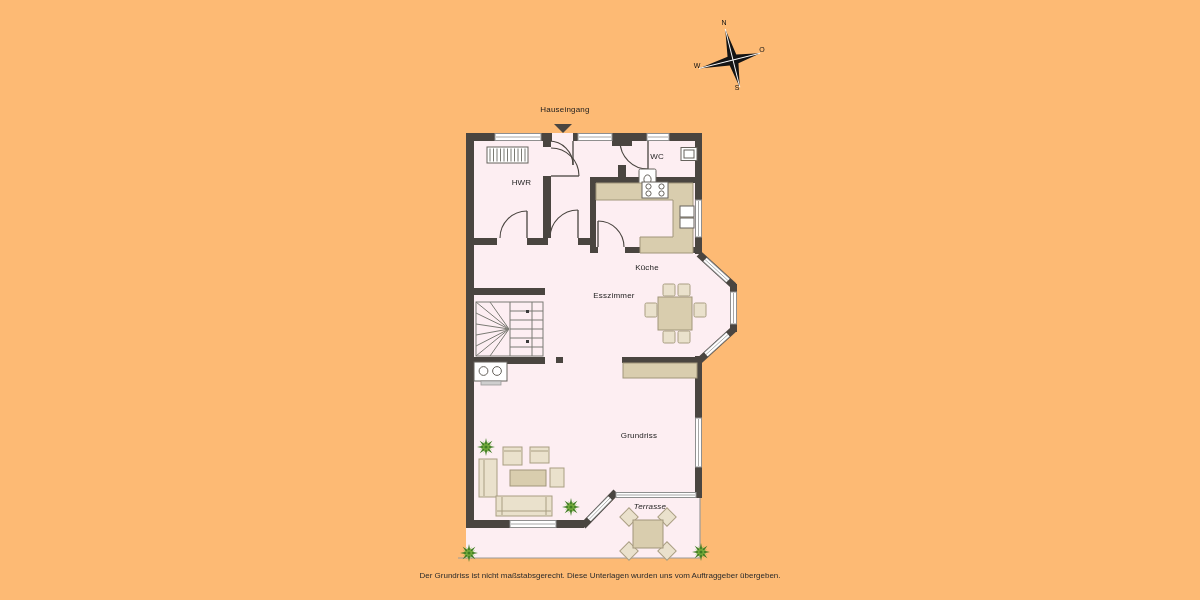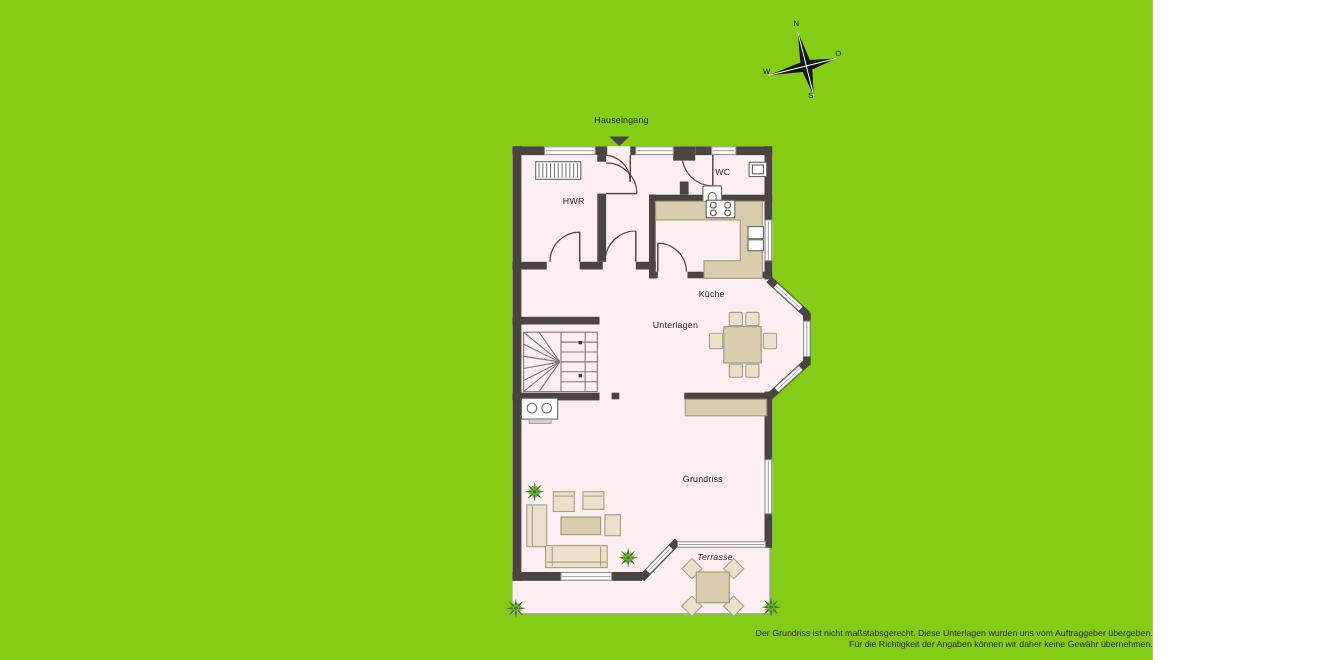--- a/index.html
+++ b/index.html
@@ -1,16 +1,16 @@
 <!DOCTYPE html>
 <html style="--wall: #4a4540; --floor: #fdeef2; --furniture: #d9cdae; --furniture_light: #eae1cc; --frame: #8f8f8f; --plant_dark: #3e7d22; --plant_light: #79ae3e; --text: #1d1d1d;"><head>
 <meta charset="utf-8">
 <style>
   html,body{margin:0;padding:0;background:#fff;}
-  .stage{position:relative;width:1048px;height:600px;background:#84cc16;overflow:hidden;
+  .stage{position:relative;width:1200px;height:600px;background:#fdba74;overflow:hidden;
          font-family:"Liberation Sans",sans-serif;}
   .plan-svg{position:absolute;left:0;top:0;width:1200px;height:600px;}
 
   .wall{fill:var(--wall);}
   .floor{fill:var(--floor);}
   .winrect{fill:#fff;stroke:var(--frame);stroke-width:1;}
   .winline{stroke:var(--frame);stroke-width:0.8;fill:none;}
   .wallline{stroke:var(--wall);stroke-width:7;fill:none;}
   .wincase{stroke:var(--frame);stroke-width:6;fill:none;}
   .winband{stroke:#fff;stroke-width:4.4;fill:none;}
@@ -22,21 +22,21 @@
   .appl{fill:#fff;stroke:#66625c;stroke-width:1;}
   .stair{stroke:#7b7b74;stroke-width:1;fill:none;}
   .tline{stroke:#9a9a9a;stroke-width:1.2;}
   .plant1{fill:var(--plant_dark);}
   .plant2{fill:var(--plant_light);}
   .innerline{stroke:#a99e82;stroke-width:1;}
 
   .label{position:absolute;transform:translate(-50%,0);font-size:8px;color:var(--text);
          white-space:nowrap;letter-spacing:0.2px;}
   .compass-letter{position:absolute;transform:translate(-50%,0);font-size:7px;color:#111;}
-  .disclaimer{position:absolute;left:0;right:0;top:571px;text-align:right;
+  .disclaimer{position:absolute;left:0;right:0;top:571px;text-align:center;
               font-size:8px;line-height:10px;color:#2a2a2a;}
 </style>
 </head>
 <body>
 
 <div class="stage">
 
 <svg class="plan-svg" viewBox="0 0 1200 600">
   <defs>
     <g id="plant">
@@ -274,27 +274,26 @@
     <path fill="#141414" d="M0,-32 L4.5,-4.5 L28,0 L4.5,4.5 L0,28 L-4.5,4.5 L-35,0 L-4.5,-4.5 Z"></path>
     <line x1="0" y1="-32" x2="0" y2="28" stroke="#ffffff" stroke-width="0.9"></line>
     <line x1="-35" y1="0" x2="28" y2="0" stroke="#ffffff" stroke-width="0.9"></line>
   </g>
 </svg>
 
 <div class="label" style="left:565px;top:105px;">Hauseingang</div>
 <div class="label" style="left:512px;top:178px;padding-left:19px;">HWR</div>
 <div class="label" style="left:657px;top:152px;">WC</div>
 <div class="label" style="left:647px;top:215px;margin-top:48px;">Küche</div>
-<div class="label" style="left:614px;top:291px;">Unterlagen</div>
+<div class="label" style="left:614px;top:291px;">Esszimmer</div>
 <div class="label" style="left:639px;top:431px;">Grundriss</div>
 <div class="label" style="left:650px;top:502px;font-style:italic;">Terrasse</div>
 
 <div class="compass-letter" style="left:724px;top:19px;">N</div>
 <div class="compass-letter" style="left:762px;top:46px;">O</div>
 <div class="compass-letter" style="left:737px;top:84px;">S</div>
 <div class="compass-letter" style="left:697px;top:62px;">W</div>
 
 <div class="disclaimer">
   <div>Der Grundriss ist nicht maßstabsgerecht. Diese Unterlagen wurden uns vom Auftraggeber übergeben.</div>
-  <div>Für die Richtigkeit der Angaben können wir daher keine Gewähr übernehmen.</div>
 </div>
 
 </div>
 
 </body></html>

